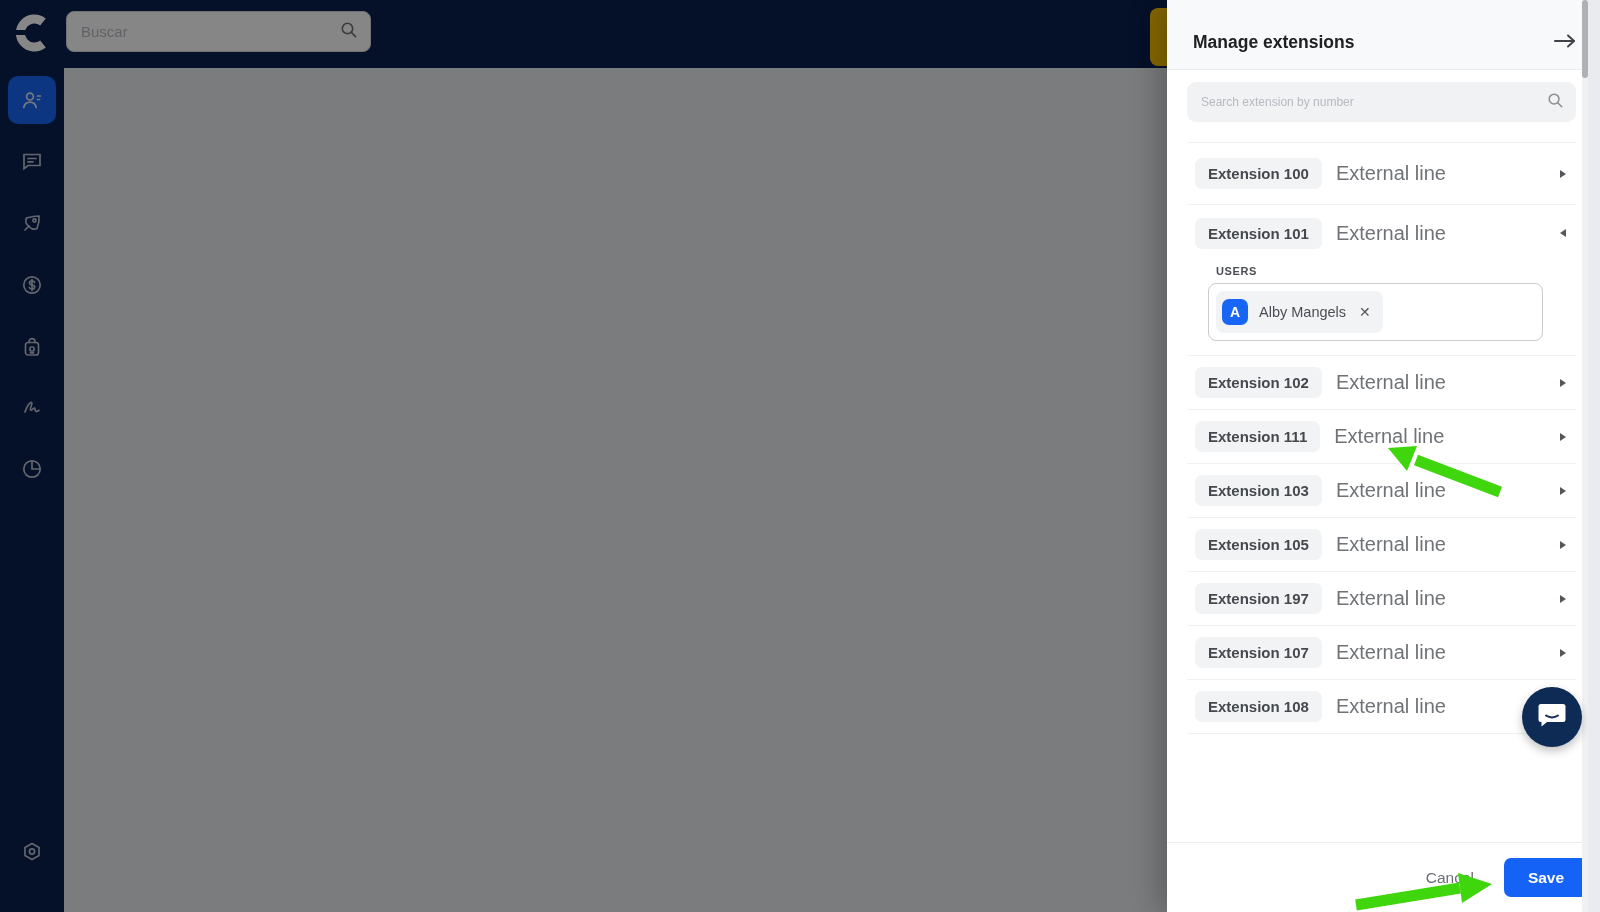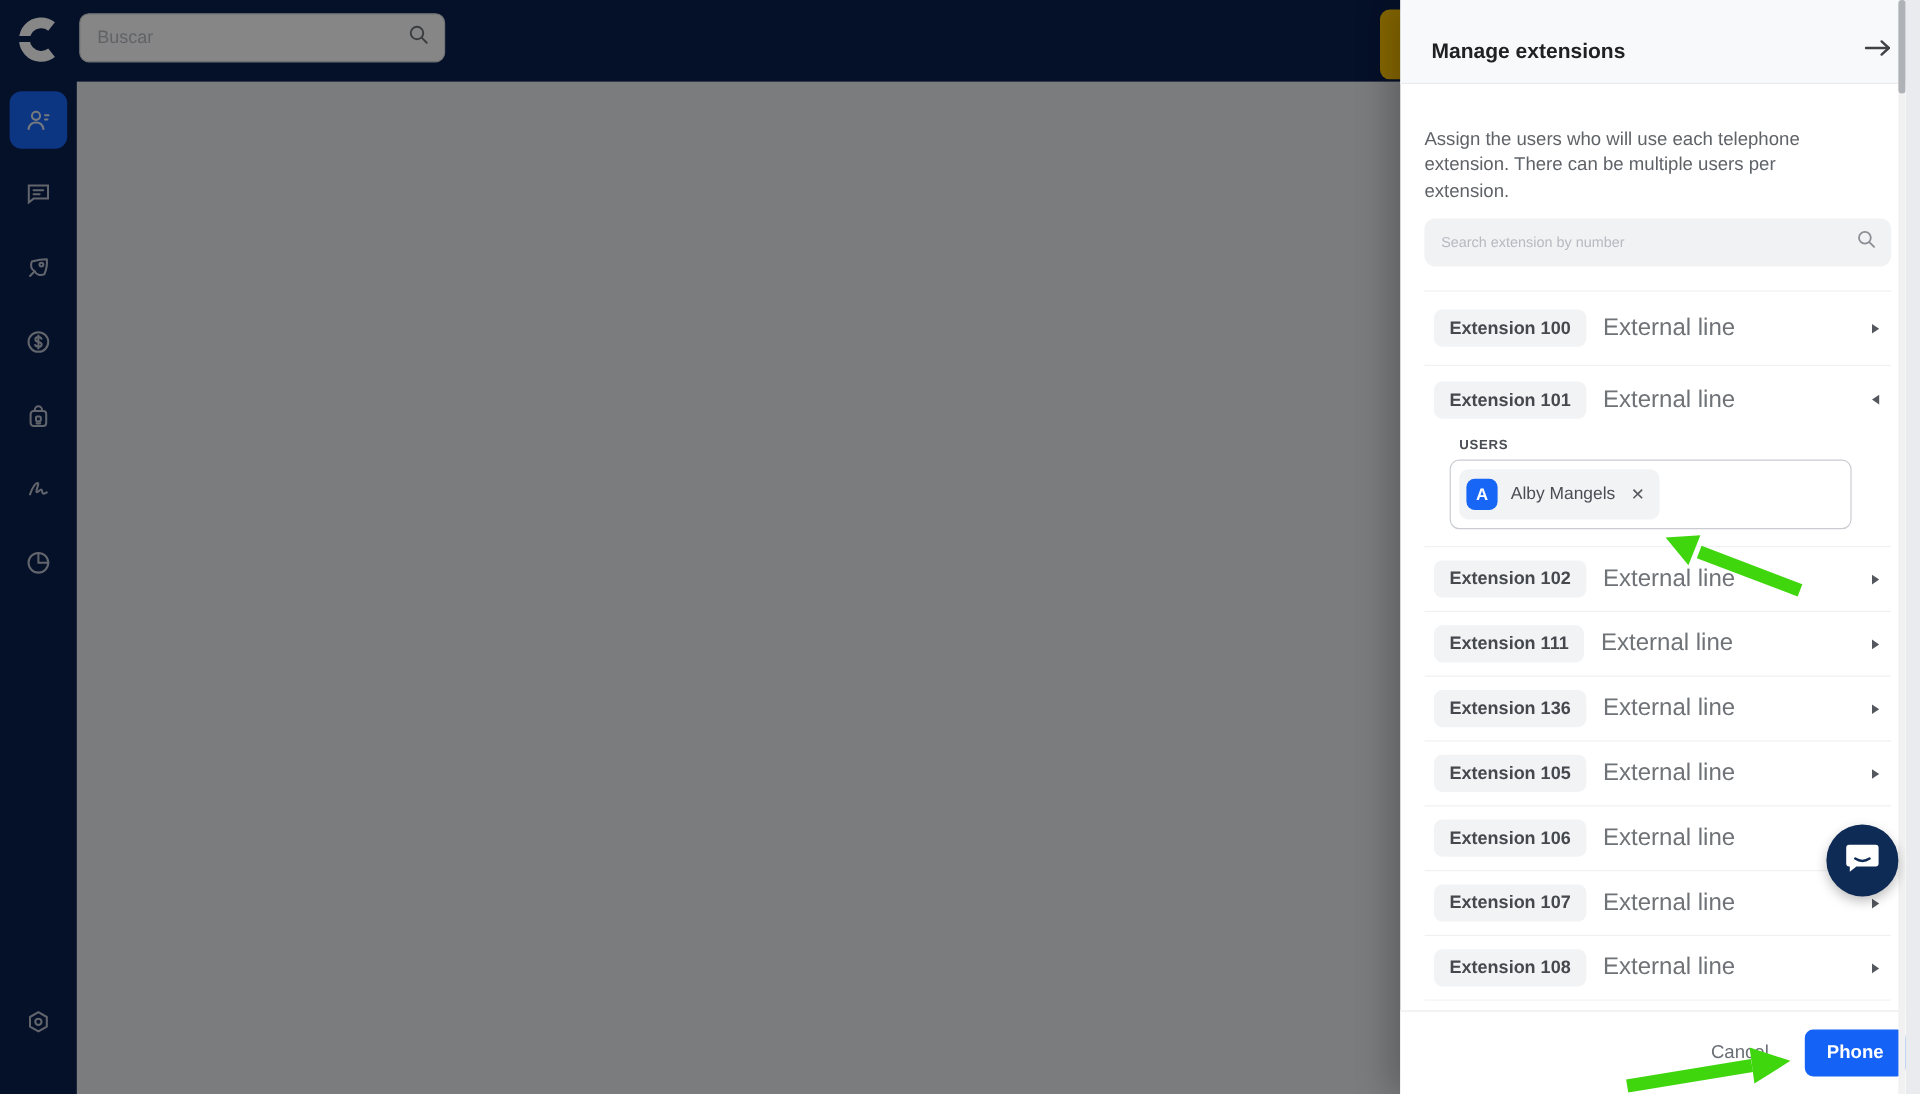--- a/index.html
+++ b/index.html
@@ -291,21 +291,20 @@
     <div class="panel-header">
       <span class="panel-title">Manage extensions</span>
       <span>
         <svg width="26" height="18" viewBox="0 0 26 18" fill="none" stroke="#3f4347" stroke-width="2" stroke-linecap="round" stroke-linejoin="round">
           <line x1="3" y1="9" x2="22" y2="9"></line>
             <path d="M16 3.5 22 9l-6 5.5"></path>
         </svg>
       </span>
     </div>
     <div class="panel-body">
-      <p class="panel-desc">Assign the users who will use each telephone extension. There can be multiple users per extension.</p>
       <div class="panel-search">
         <input placeholder="Search extension by number" style="">
         <span>
           <svg width="17" height="17" viewBox="0 0 18 18">
               <circle cx="7.5" cy="7.5" r="5.2" fill="none" stroke="#8a8e94" stroke-width="1.6"></circle>
               <line x1="11.6" y1="11.6" x2="15.6" y2="15.6" stroke="#8a8e94" stroke-width="1.6" stroke-linecap="round"></line>
             </svg>
         </span>
       </div>
       <div class="ext-list">
@@ -333,49 +332,49 @@
           <span class="badge">Extension 102</span>
           <span class="ext-type">External line</span>
           <span class="chev"></span>
         </div>
         <div class="ext-item">
           <span class="badge">Extension 111</span>
           <span class="ext-type">External line</span>
           <span class="chev"></span>
         </div>
         <div class="ext-item">
-          <span class="badge">Extension 136</span>
+          <span class="badge">Extension 103</span>
           <span class="ext-type">External line</span>
           <span class="chev"></span>
         </div>
         <div class="ext-item">
           <span class="badge">Extension 105</span>
           <span class="ext-type">External line</span>
           <span class="chev"></span>
         </div>
         <div class="ext-item">
-          <span class="badge">Extension 106</span>
+          <span class="badge">Extension 197</span>
           <span class="ext-type">External line</span>
           <span class="chev"></span>
         </div>
         <div class="ext-item">
           <span class="badge">Extension 107</span>
           <span class="ext-type">External line</span>
           <span class="chev"></span>
         </div>
         <div class="ext-item">
           <span class="badge">Extension 108</span>
           <span class="ext-type">External line</span>
           <span class="chev"></span>
         </div>
       </div>
     </div>
     <div class="panel-footer">
       <button class="cancel-btn">Cancel</button>
-      <button class="save-btn">Phone</button>
+      <button class="save-btn">Save</button>
     </div>
   </div>
 
   <div class="scroll-track"></div>
   <div class="scroll-thumb"></div>
 
   <div class="chat-bubble">
     <span>
       <svg width="30" height="28" viewBox="0 0 30 28">
         <path d="M4 3h22a2.5 2.5 0 0 1 2.5 2.5v13A2.5 2.5 0 0 1 26 21H10l-5.5 4.5V21H4a2.5 2.5 0 0 1-2.5-2.5v-13A2.5 2.5 0 0 1 4 3z" fill="#fff"></path>

